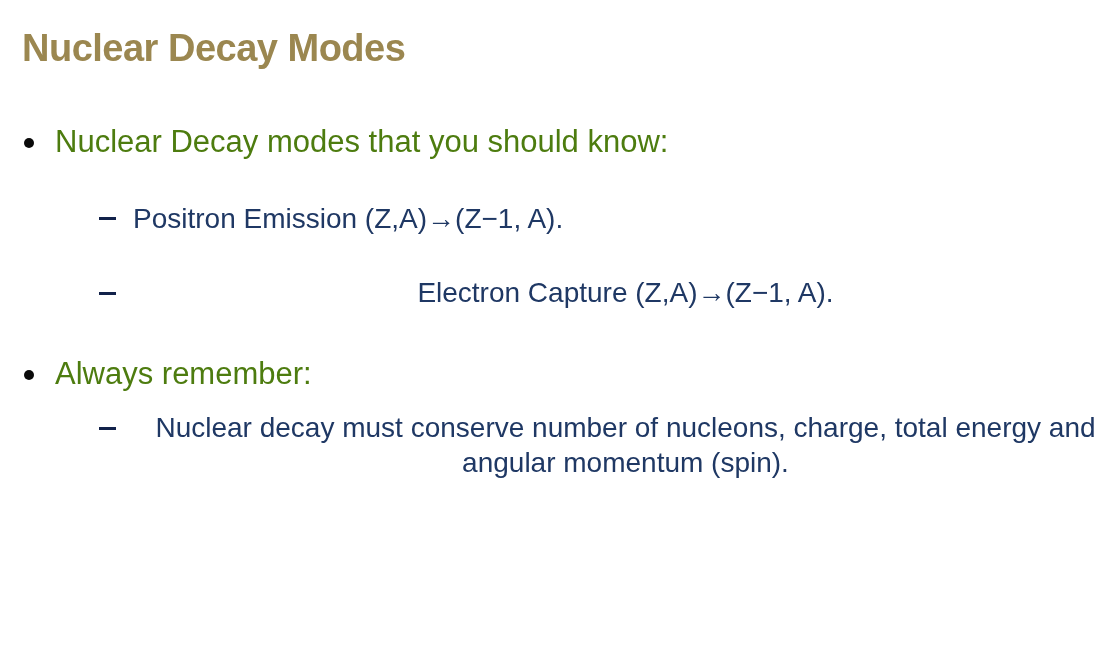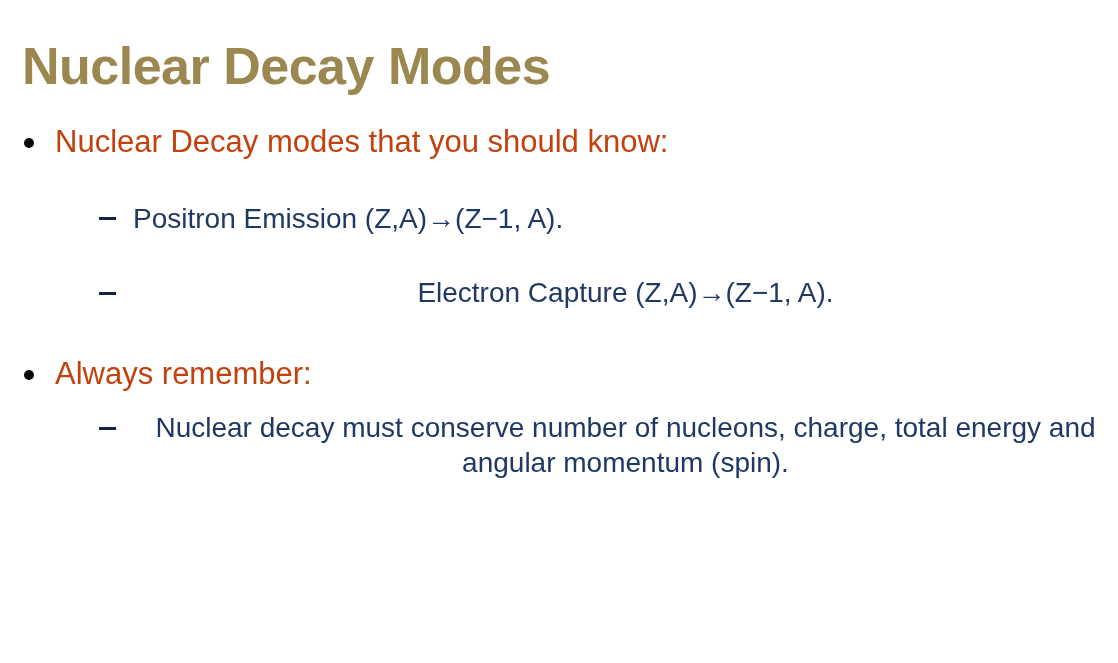--- a/index.html
+++ b/index.html
@@ -20,42 +20,42 @@
     width: 1118px;
     height: 663px;
     background: #FFFFFF;
   }
 
   
   .slide-title {
     position: absolute;
     left: 22px;
     top: 2px;
-    font-size: 52px;
+    font-size: 38px;
     font-weight: bold;
     color: #9B8750;
     letter-spacing: -0.5px;
     line-height: 1.12;
     white-space: nowrap;
   }
 
   
   .body-list {
     position: absolute;
     left: 0;
     top: 122px;
     width: 1118px;
   }
 
   
   .l1 {
     position: relative;
     padding-left: 55px;
     font-size: 31px;
-    color: #c2410c;
+    color: #4d7c0f;
     line-height: 1.28;
     margin-bottom: 6px;
   }
   .l1 .marker-dot {
     position: absolute;
     left: 24px;
     top: 0.52em;
     width: 10px;
     height: 10px;
     border-radius: 50%;

